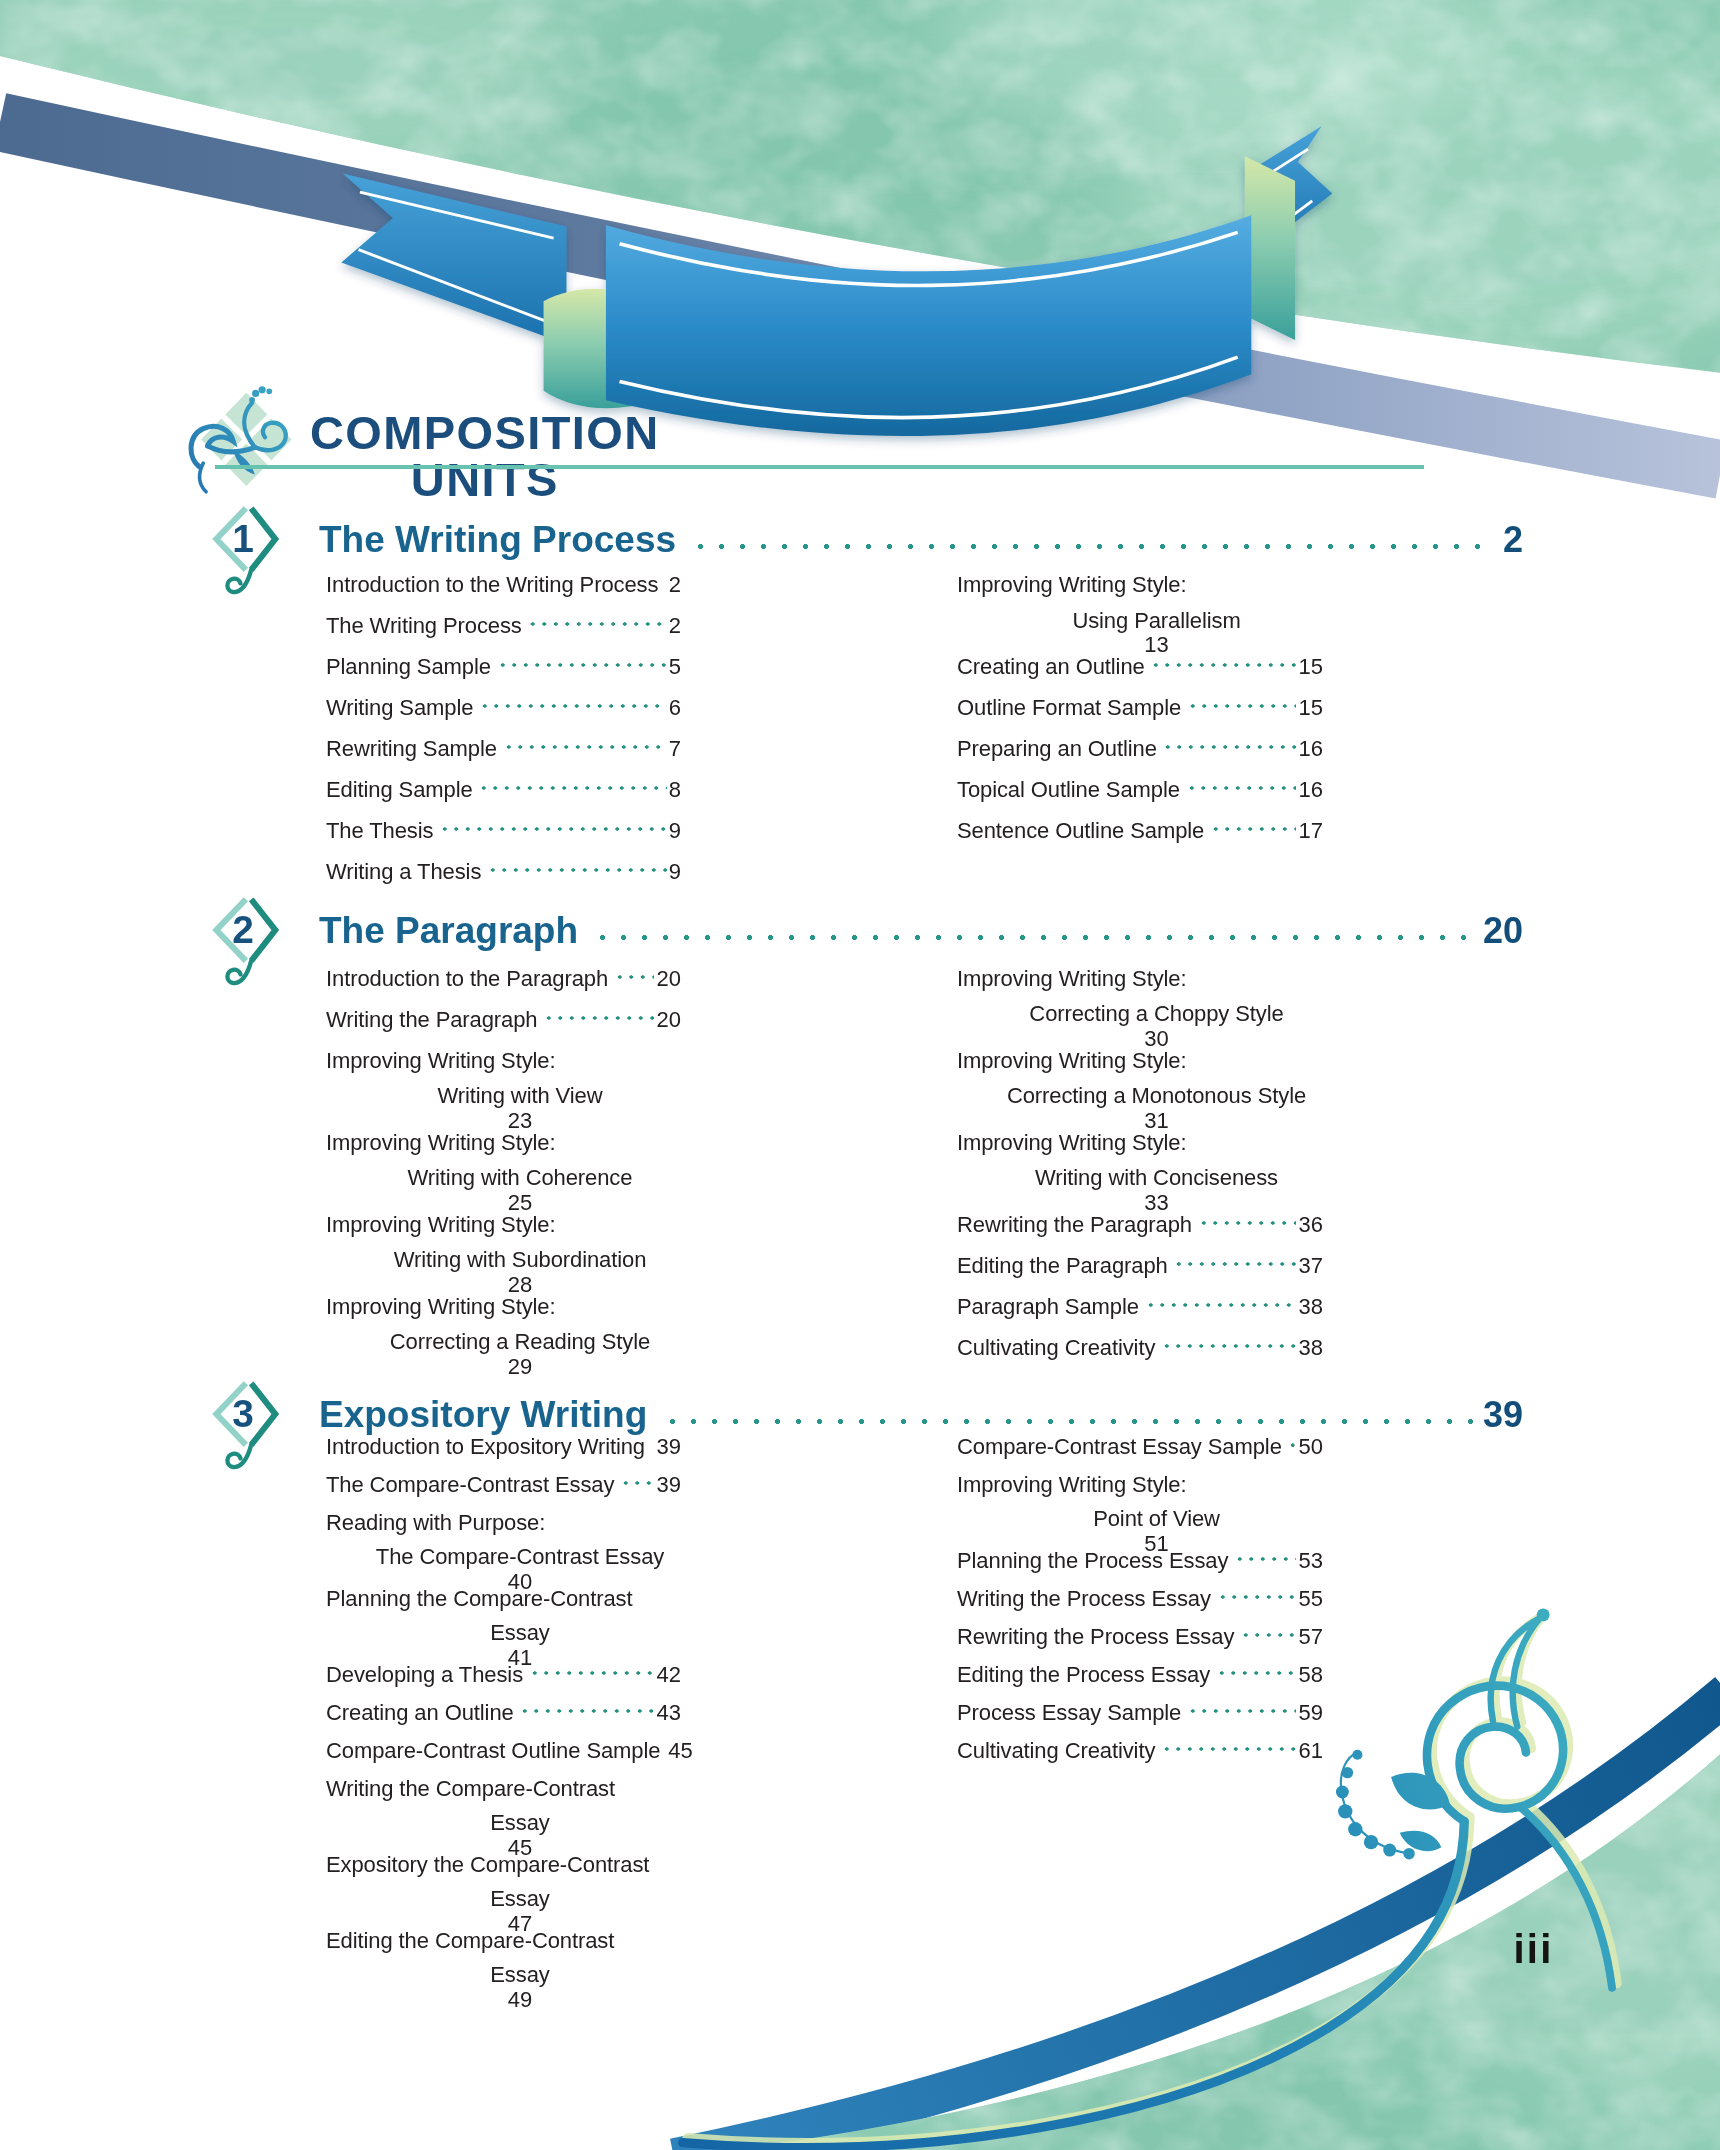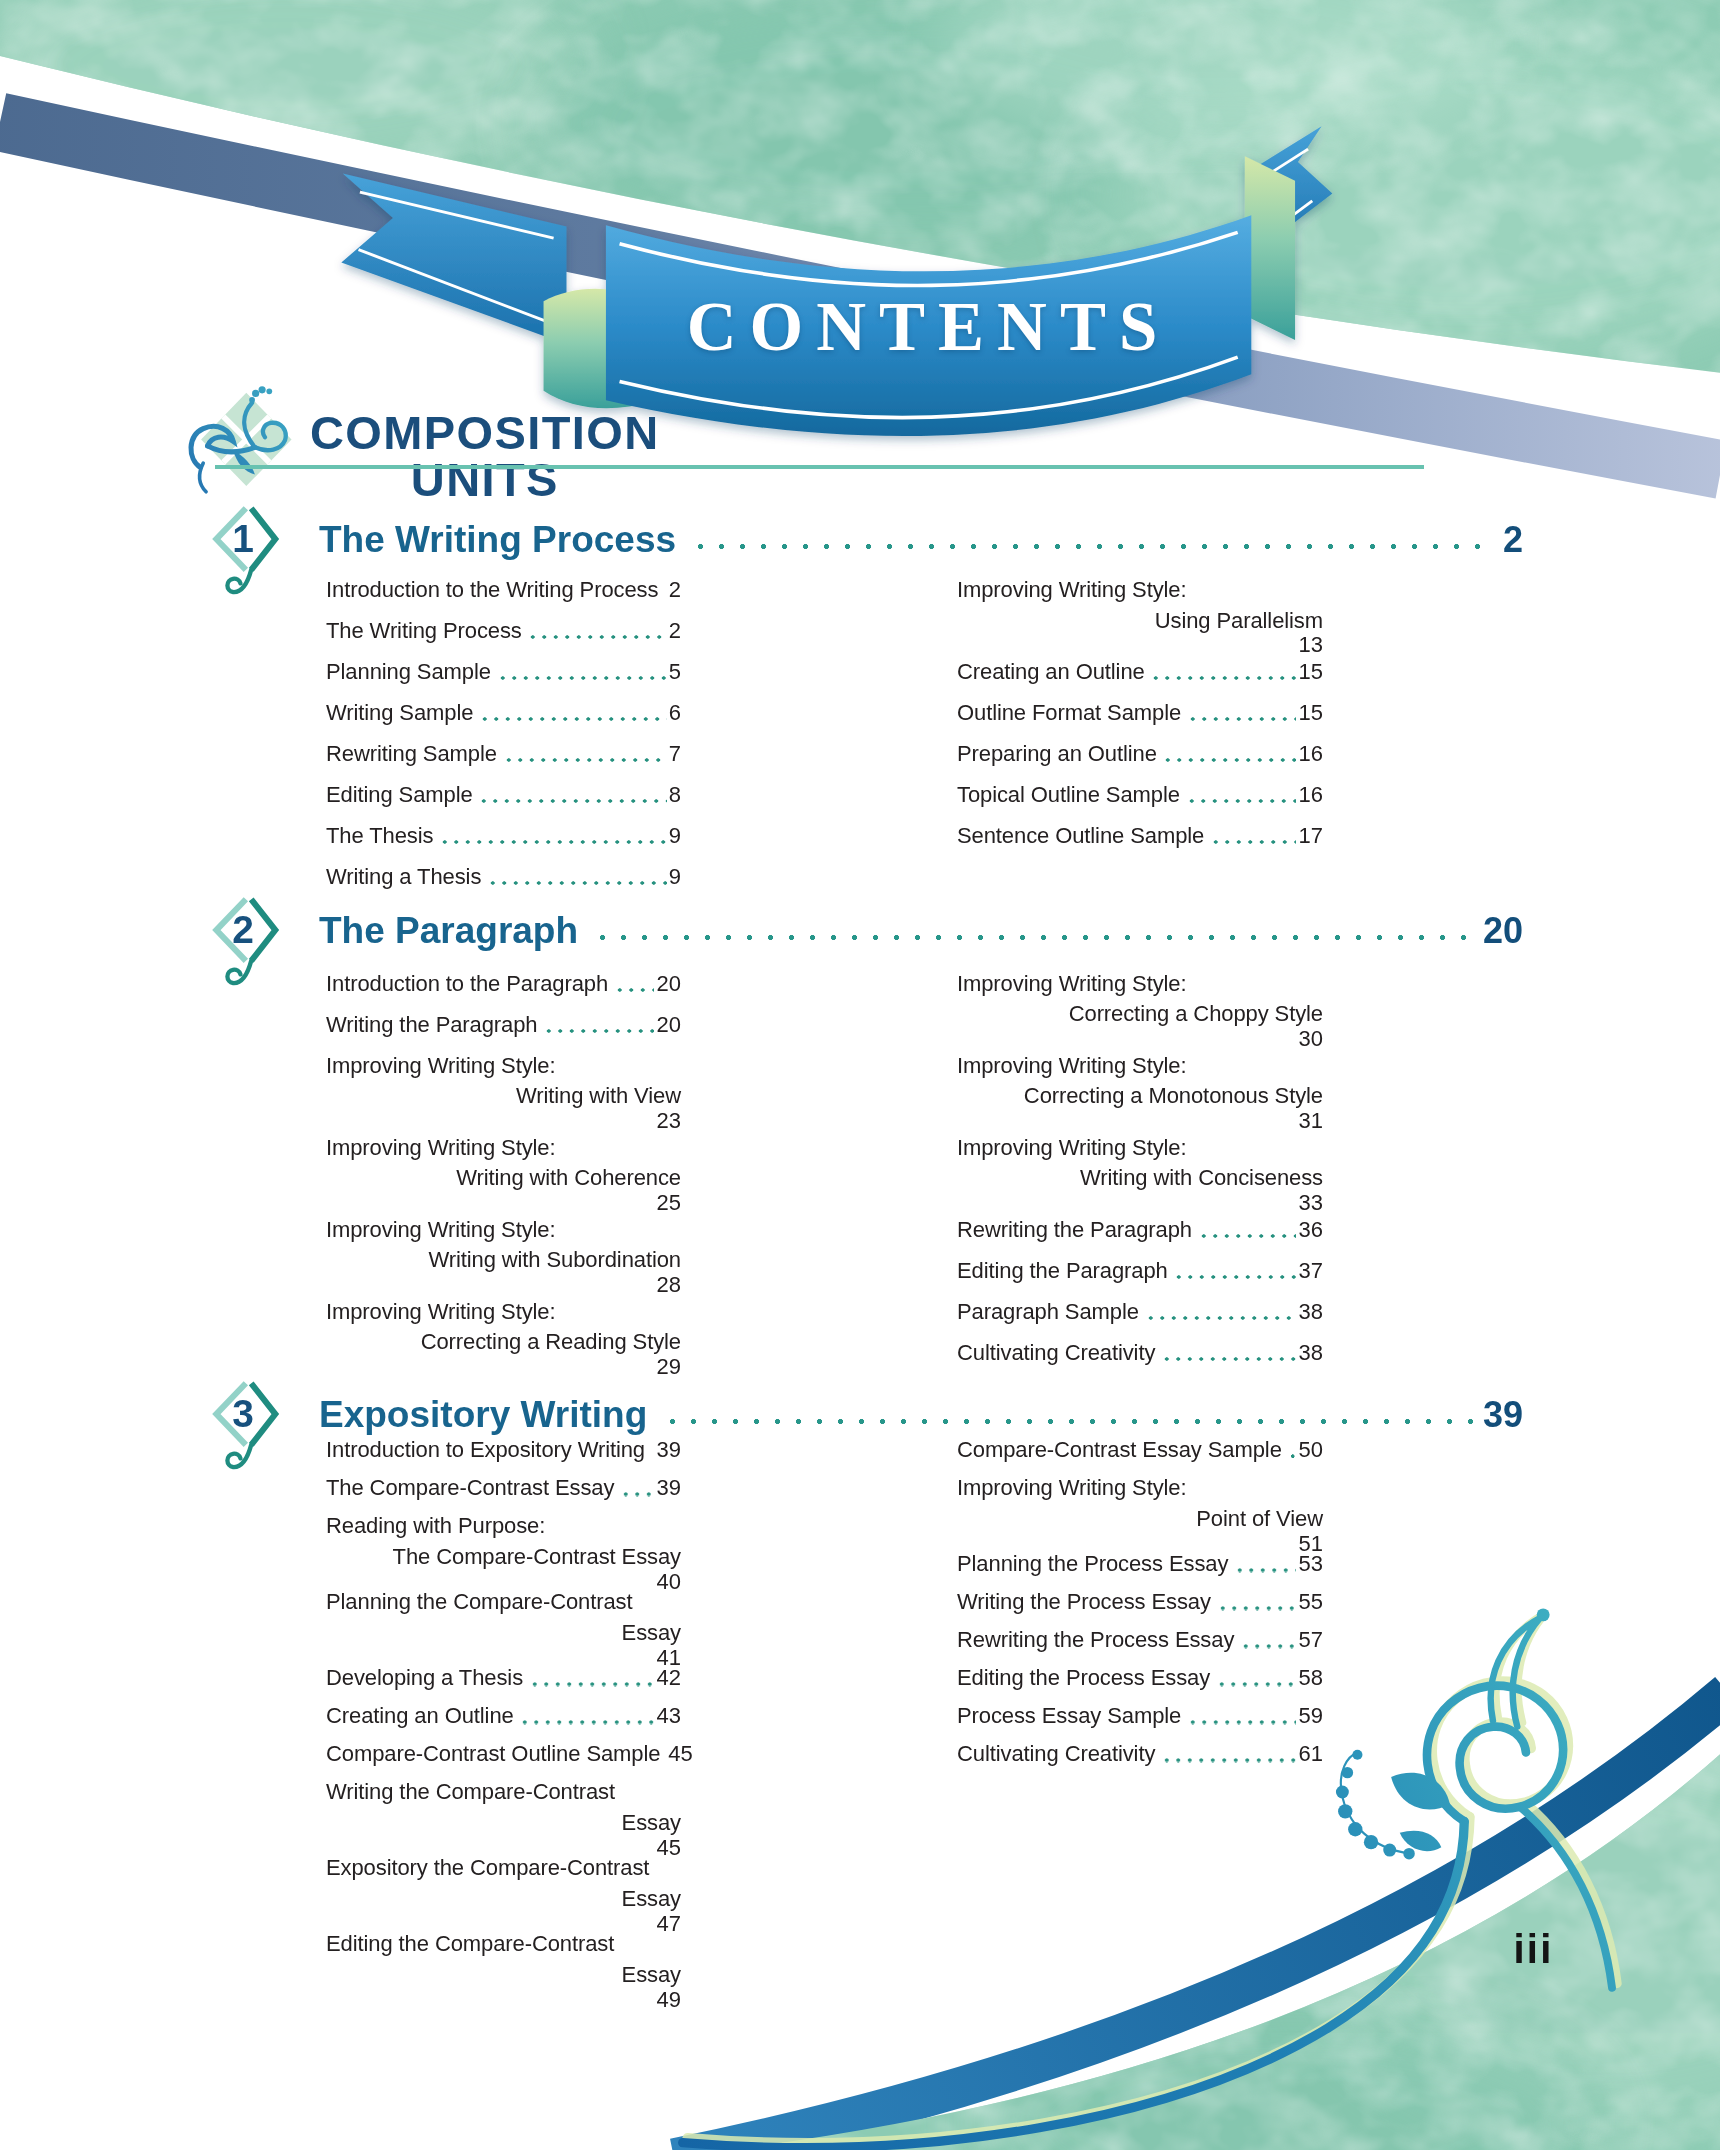--- a/index.html
+++ b/index.html
@@ -33,21 +33,21 @@
   .u-title{font-size:37px;font-weight:700;color:#18648e;line-height:.95;white-space:nowrap;}
   .u-dots{flex:1;height:7.2px;margin:0 10px 7.2px 14.3px;
     background:radial-gradient(circle,#27968a 2.4px,transparent 2.9px) left center/21px 7.2px repeat-x;}
   .u-page{font-size:36px;font-weight:700;color:#134e7a;line-height:.95;}
 
   .cols{position:relative;}
   .col{position:absolute;top:0;}
   .col-left{left:115px;width:355px;}
   .col-right{left:746px;width:366px;}
 
-  .entry{display:flex;align-items:flex-end;height:var(--pitch,41px);padding-bottom:8.6px;box-sizing:border-box;}
+  .entry{display:flex;align-items:center;height:var(--pitch,41px);padding-bottom:8.6px;box-sizing:border-box;}
   .entry.indent{padding-left:33px;flex-direction:column;}
   .e-text{font-size:22px;letter-spacing:-0.1px;color:#242021;line-height:1;white-space:nowrap;}
   .e-dots{flex:1 1 auto;height:4.3px;margin:0 2.2px 2.9px 5.7px;
     background:radial-gradient(circle,#26917f 1.6px,transparent 2px) left bottom/11.5px 4.3px repeat-x;}
   .e-page{font-size:22px;color:#242021;line-height:1;text-align:right;}
 
   
   .folio{position:absolute;left:1462px;top:1927px;width:143px;z-index:2;text-align:center;
     font-size:40px;font-weight:700;letter-spacing:2.2px;color:#141414;}
 </style>
@@ -175,21 +175,20 @@
 
       <path d="M758,420 C800,398 852,396 912,420 L912,560 C852,576 800,572 758,545 Z" fill="url(#foldG)"></path>
       <path d="M1736,218 L1806,252 L1806,474 L1736,440 Z" fill="url(#foldG)"></path>
 
       <path d="M845,314 C1160,402 1460,402 1745,300 L1745,522 C1460,630 1160,630 845,558 Z" fill="url(#mainBandG)"></path>
       <path d="M864,340 C1160,420 1440,420 1726,324" stroke="#ffffff" stroke-width="5" fill="none"></path>
       <path d="M864,532 C1160,604 1440,604 1726,498" stroke="#ffffff" stroke-width="5" fill="none"></path>
     </g>
   </svg>
 
-  <div class="banner-title">CONTENTS</div>
 
   <div class="section-header">
     <svg class="diamond-icon" viewBox="0 0 156 164">
       <g>
         <polygon points="84,12 147,77 84,142 21,77" fill="#c6e4d3"></polygon>
         <path d="M52,45 L116,109 M116,45 L52,109" stroke="#ffffff" stroke-width="8" fill="none"></path>
       </g>
       <g fill="none" stroke="url(#iconFlG)" stroke-linecap="round">
         <path d="M20,116 C2,104 2,72 24,62 C44,53 62,64 66,80 C52,70 36,72 30,86" stroke-width="7"></path>
         <path d="M30,86 C52,98 74,96 96,88" stroke-width="7"></path>

